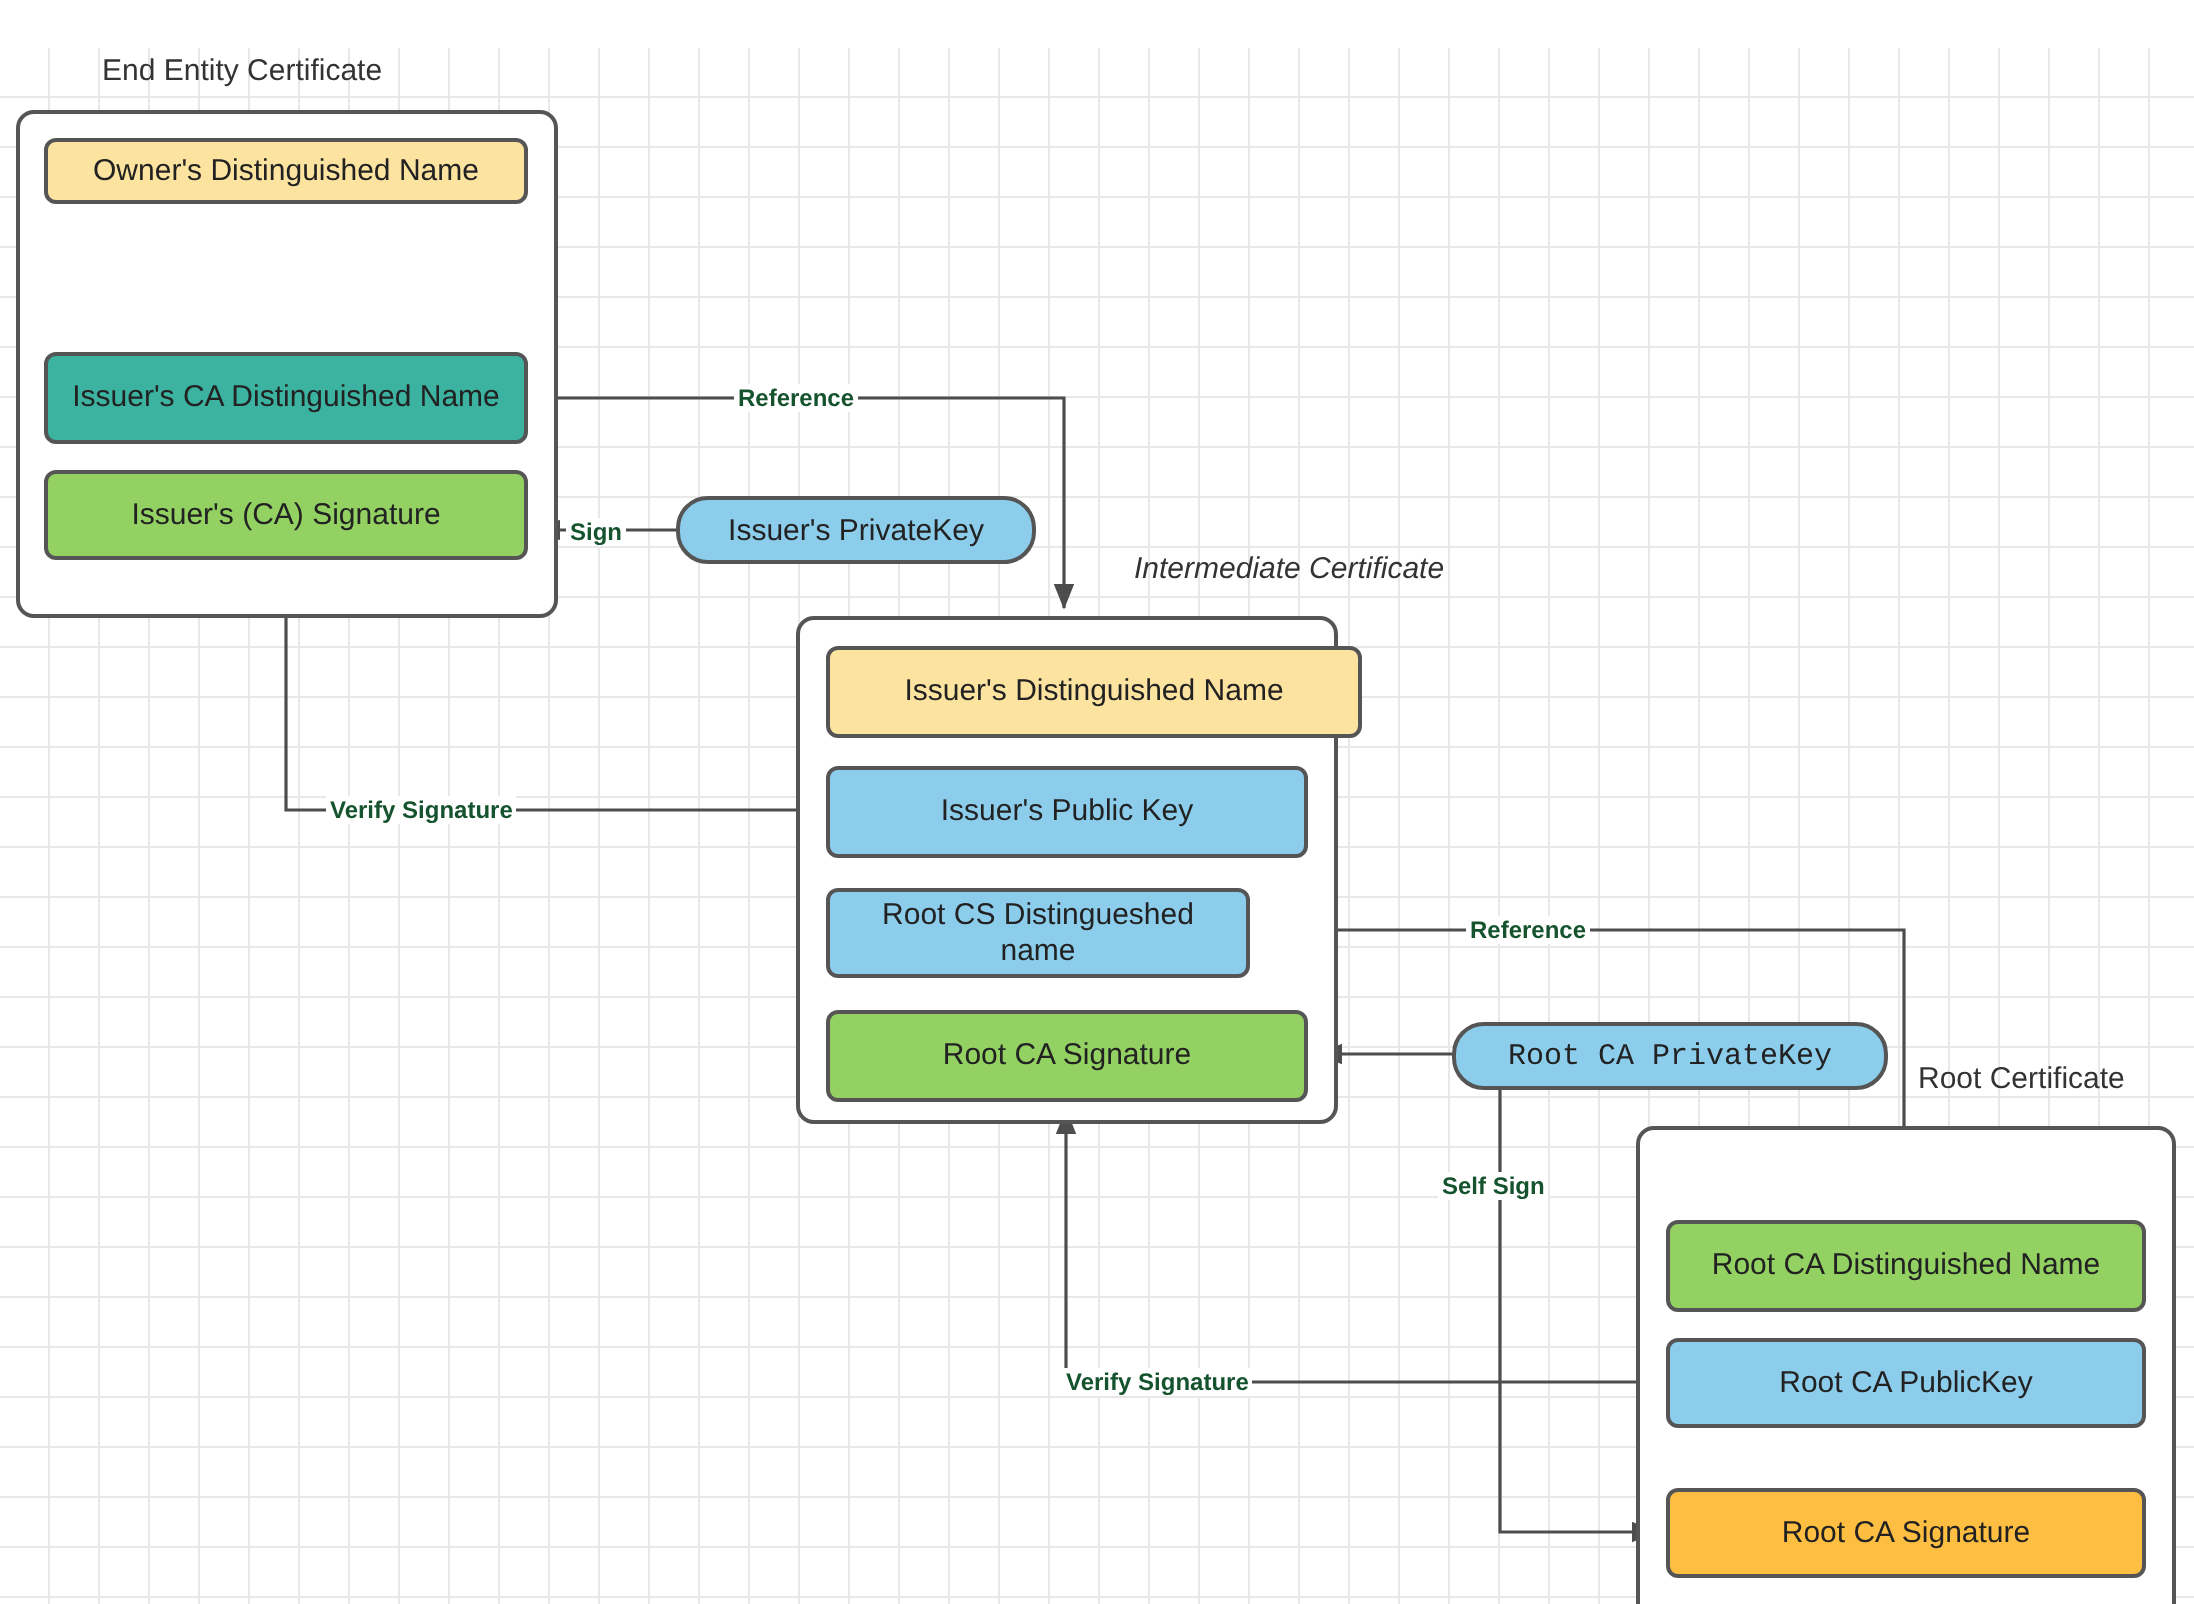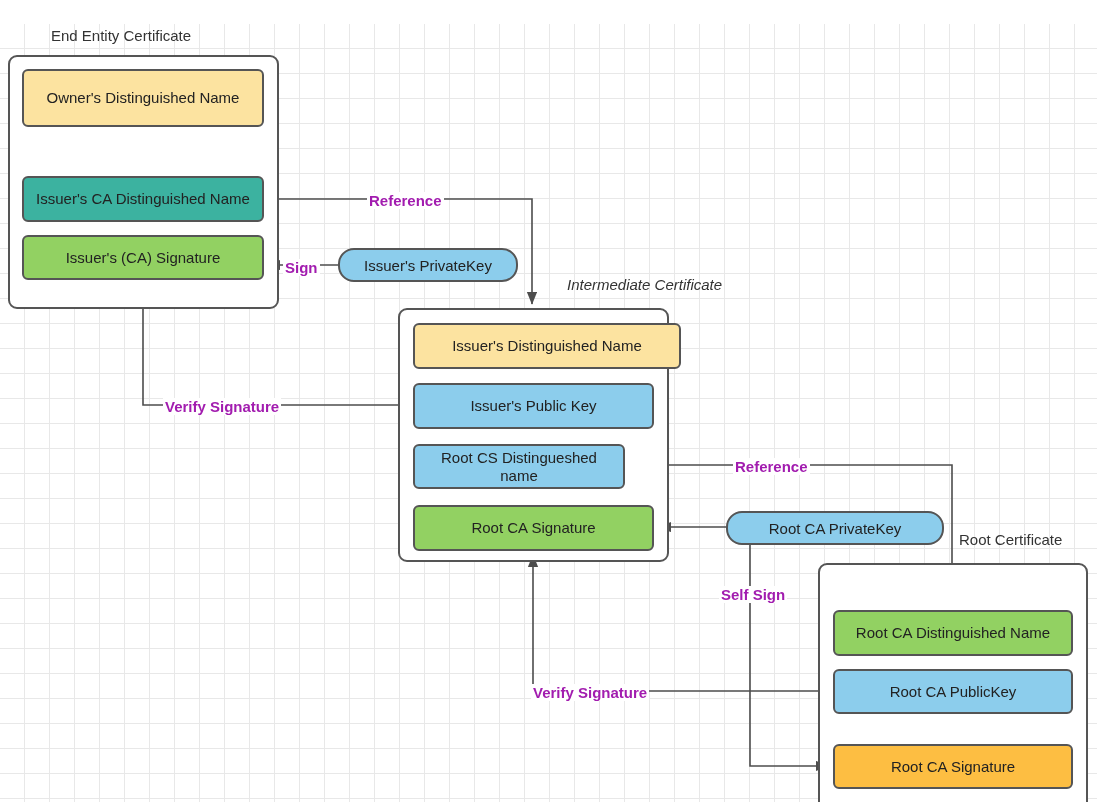--- a/index.html
+++ b/index.html
@@ -69,23 +69,23 @@
     box-sizing: border-box;
     display: flex;
     align-items: center;
     justify-content: center;
     text-align: center;
     font-size: 15px;
     color: #222222;
   }
   .edge-label {
     position: absolute;
-    font-size: 15px;
+    font-size: 12px;
     font-weight: bold;
-    color: #a21caf;
+    color: #14532d;
     white-space: nowrap;
     background: #ffffff;
     line-height: 1;
     padding: 1px 2px;
   }
 </style>
 </head>
 <body>
 
 <div id="canvas">
@@ -109,42 +109,42 @@
 
     <path d="M750,521 L750,742 L828,742" fill="none" stroke="#4d4d4d" stroke-width="1.6" marker-end="url(#arrowhead)"></path>
 
     <path d="M833,667 L533,667 L533,531" fill="none" stroke="#4d4d4d" stroke-width="1.6" marker-end="url(#arrowhead)"></path>
   </svg>
 
   <div class="cert-title" style="left:51px; top:4px;">End Entity Certificate</div>
 
   <div class="container-box" style="left:8px; top:31px; width:271px; height:254px;"></div>
 
-  <div class="field-box" style="left:22px; top:45px; width:242px; height:58px; background:#FCE3A0;">Owner's Distinguished Name</div>
+  <div class="field-box" style="left:22px; top:45px; width:242px; height:33px; background:#FCE3A0;">Owner's Distinguished Name</div>
 
 
   <div class="field-box" style="left:22px; top:152px; width:242px; height:46px; background:#3CB2A0;">Issuer's CA Distinguished Name</div>
 
   <div class="field-box" style="left:22px; top:211px; width:242px; height:45px; background:#92D162;">Issuer's (CA) Signature</div>
 
   <div class="key-box" style="left:338px; top:224px; width:180px; height:34px; background:#8CCDEC;">Issuer's PrivateKey</div>
 
   <div class="cert-title" style="left:567px; top:253px;font-style:italic;">Intermediate Certificate</div>
 
   <div class="container-box" style="left:398px; top:284px; width:271px; height:254px;"></div>
 
   <div class="field-box" style="left:413px; top:299px; width:268px; height:46px; background:#FCE3A0;">Issuer's Distinguished Name</div>
 
   <div class="field-box" style="left:413px; top:359px; width:241px; height:46px; background:#8CCDEC;">Issuer's Public  Key</div>
 
   <div class="field-box" style="left:413px; top:420px; width:212px; height:45px; background:#8CCDEC;">Root CS Distingueshed name</div>
 
   <div class="field-box" style="left:413px; top:481px; width:241px; height:46px; background:#92D162;">Root CA Signature</div>
 
-  <div class="key-box" style="left:726px; top:487px; width:218px; height:34px; background:#8CCDEC;">Root CA PrivateKey</div>
+  <div class="key-box" style="left:726px; top:487px; width:218px; height:34px; background:#8CCDEC;font-family:Liberation Mono, monospace;">Root CA PrivateKey</div>
 
   <div class="cert-title" style="left:959px; top:508px;">Root Certificate</div>
 
   <div class="container-box" style="left:818px; top:539px; width:270px; height:257px;"></div>
 
   <div class="field-box" style="left:833px; top:645px; width:240px; height:45px; background:#8CCDEC;">Root CA PublicKey</div>
 
   <div class="field-box" style="left:833px; top:586px; width:240px; height:46px; background:#92D162;">Root CA Distinguished Name</div>
 
   <div class="field-box" style="left:833px; top:720px; width:240px; height:45px; background:#FDBE42;">Root CA Signature</div>

